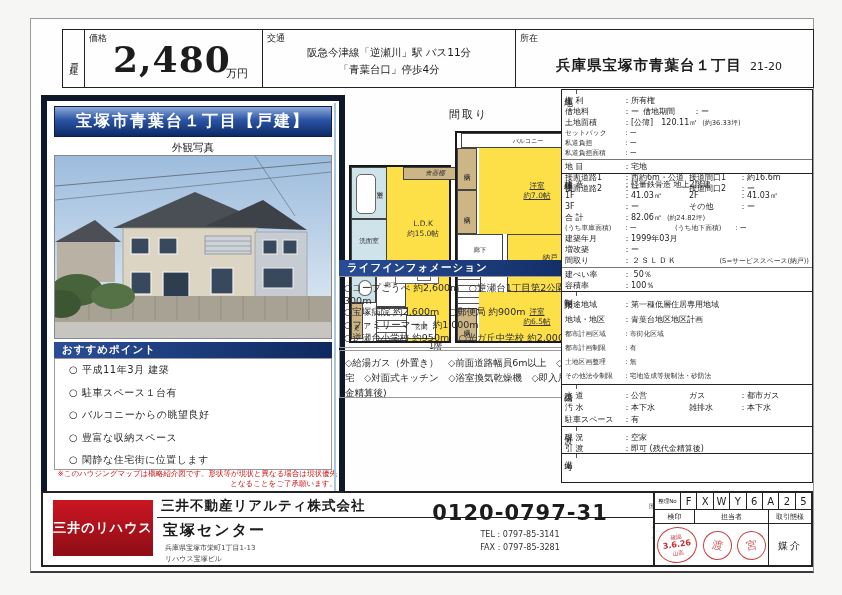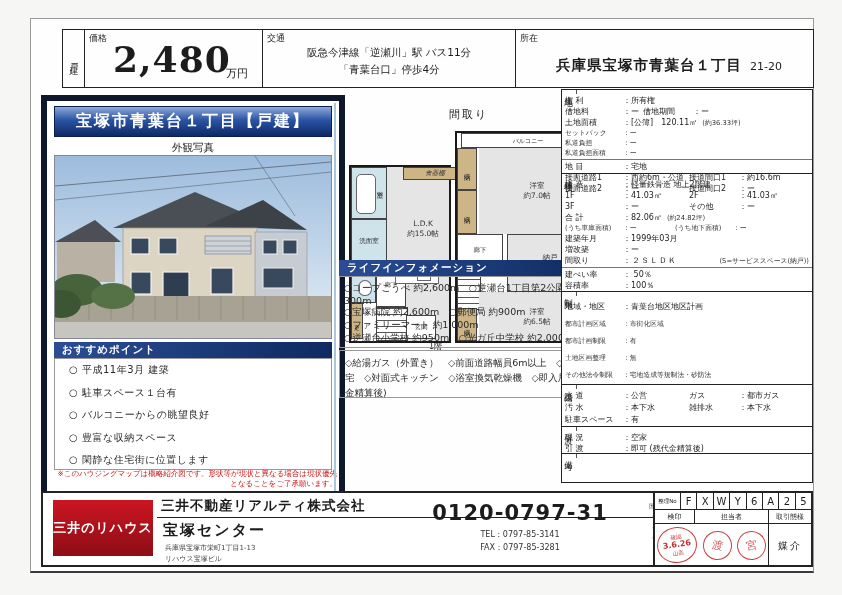--- a/index.html
+++ b/index.html
@@ -27,21 +27,21 @@
   .rec-item{font-size:10px;color:#2a2a2a;letter-spacing:0.5px;}
   .lp-note{position:absolute;left:4px;bottom:2px;right:2px;font-size:7.5px;color:#cc1111;text-align:right;}
   
   .fp-title{position:absolute;left:418px;top:88px;font-size:11px;letter-spacing:2px;color:#222;}
   .compass{position:absolute;left:536px;top:96px;width:24px;height:24px;}
   .blue-rule{position:absolute;left:303px;top:84px;width:2px;height:396px;background:#a8c6dc;}
   .plan{position:absolute;background:#fff;border:2px solid #1a1a1a;}
   .p1{left:318px;top:146px;width:98px;height:174px;}
   .p2{left:424px;top:112px;width:138px;height:208px;}
   .room{position:absolute;box-sizing:border-box;font-size:6.5px;color:#333;display:flex;align-items:center;justify-content:center;text-align:center;line-height:1.3;}
-  .cream{background:#e5e5e5;}
+  .cream{background:#fde047;text-decoration:underline;}
   .wet{background:#cfe4ea;}
   .tan{background:#cdb586;}
   .bline{border:1px solid #444;}
   .vtxt{writing-mode:vertical-rl;letter-spacing:1px;}
   .stairs{background:#fff;border:1px solid #444;background-image:repeating-linear-gradient(180deg,#555 0,#555 1px,transparent 1px,transparent 6px);}
   .floor-no{position:absolute;font-size:8px;color:#222;}
   .tub{position:absolute;left:4px;top:6px;width:18px;height:38px;border:1px solid #666;border-radius:5px;background:#fff;}
   .wc{position:absolute;left:6px;bottom:6px;width:12px;height:14px;border:1px solid #666;border-radius:50% 50% 45% 45%;background:#fff;}
   .counter{position:absolute;border:1px solid #666;background:#fff;}
   
@@ -330,20 +330,24 @@
         <div class="dt-row">
             <span class="dl">容積率</span>
             <span>：100％</span>
           </div>
       </div>
     </div>
     <div class="sec" style="height:93px;">
       <div class="sec-label">制限</div>
       <div class="sec-rows">
         <div class="dt-row">
+            <span class="dl">用途地域</span>
+            <span>：第一種低層住居専用地域</span>
+          </div>
+        <div class="dt-row">
             <span class="dl">地域・地区</span>
             <span>：青葉台地区地区計画</span>
           </div>
         <div class="dt-row sm">
             <span class="dl">都市計画区域</span>
             <span>：市街化区域</span>
           </div>
         <div class="dt-row sm">
             <span class="dl">都市計画制限</span>
             <span>：有</span>

